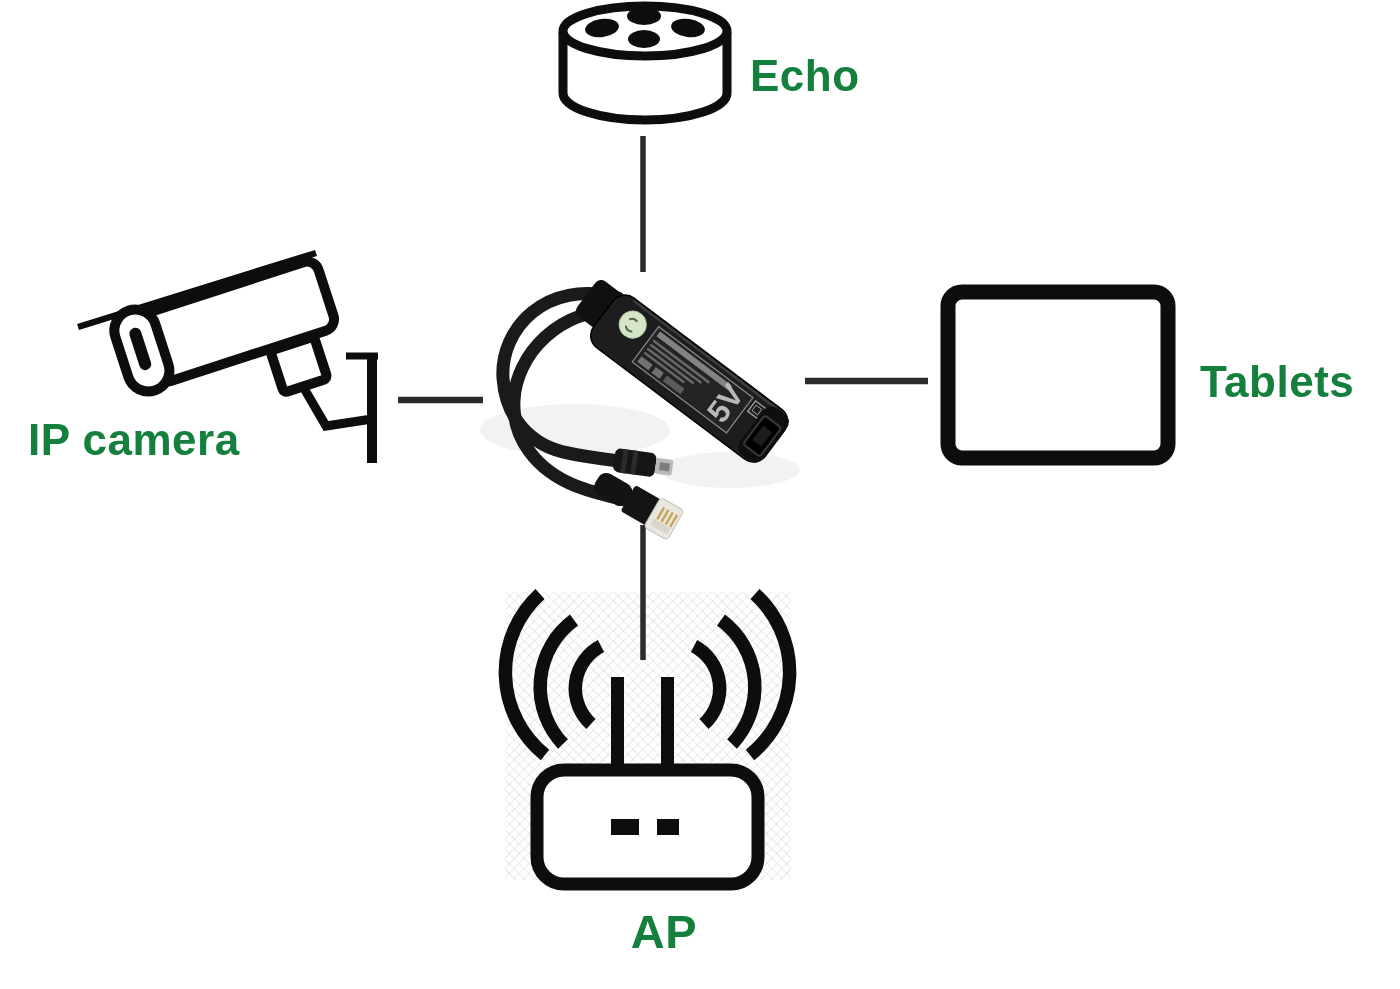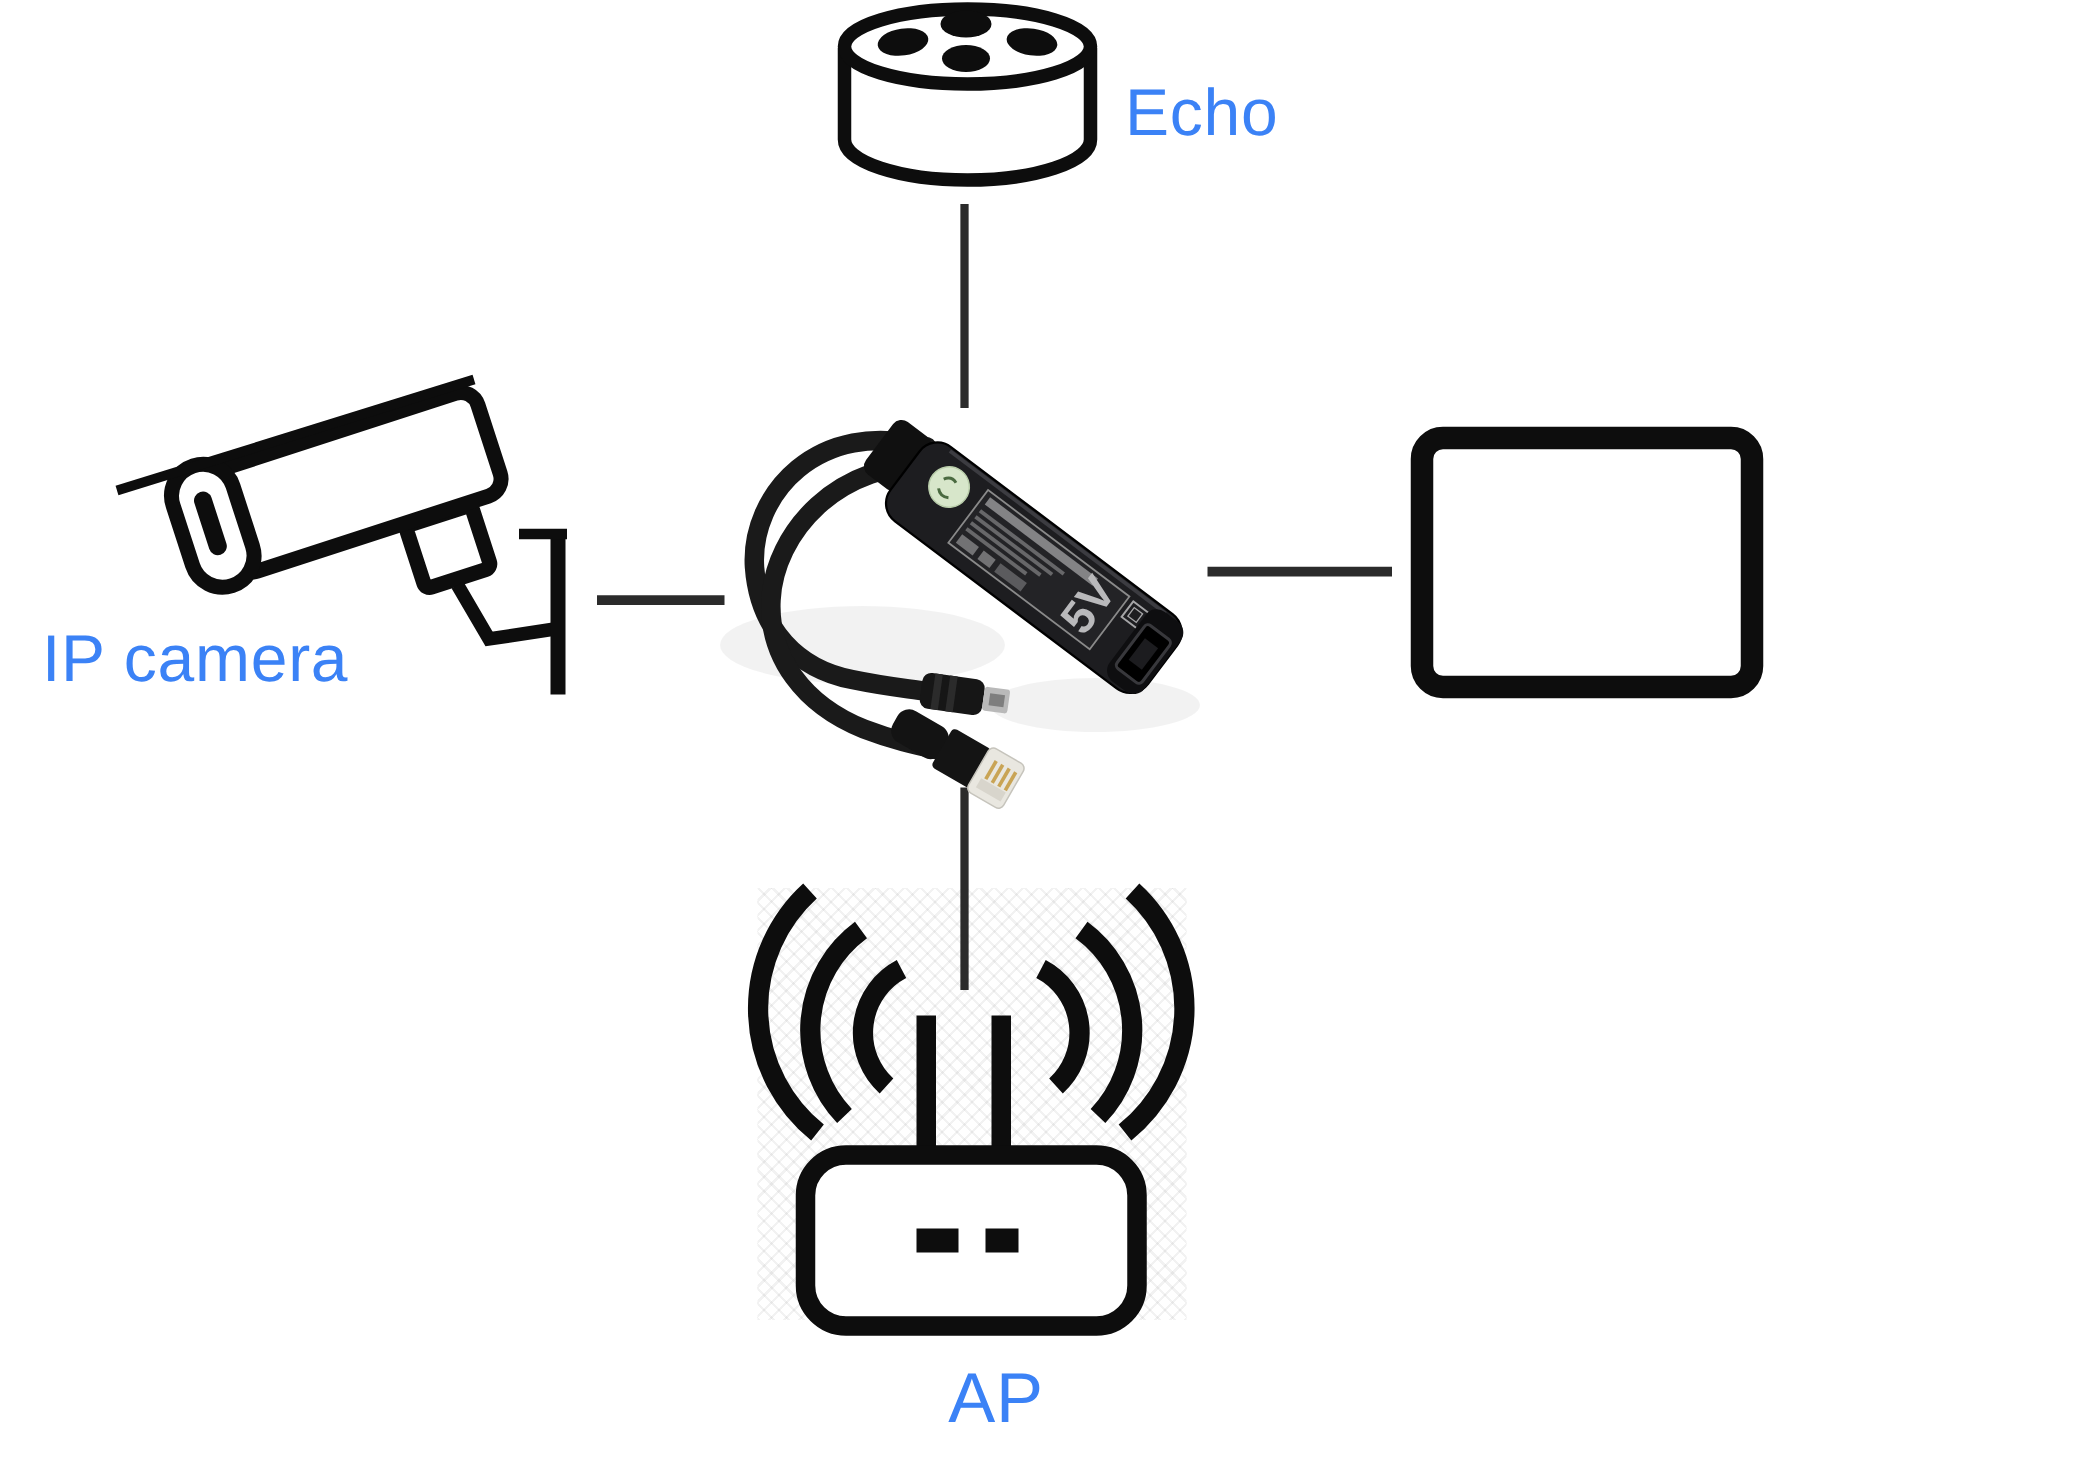--- a/index.html
+++ b/index.html
@@ -5,22 +5,22 @@
   html,body{margin:0;padding:0;background:#ffffff;}
   .stage{
     position:relative;
     width:1400px;height:989px;
     background:#ffffff;
     overflow:hidden;
     font-family:"Liberation Sans", sans-serif;
   }
   .node-label{
     position:absolute;
-    font-weight:normal;
-    color:#3b82f6;
+    font-weight:bold;
+    color:#15803d;
     line-height:1;
     white-space:nowrap;
     letter-spacing:0.5px;
   }
   .label-echo   {left:750px; top:54px;  font-size:44px;}
   .label-camera {left:28px;  top:418px; font-size:44px;}
   .label-tablets{left:1200px;top:360px; font-size:44px;}
   .label-ap     {left:664px; top:908px; font-size:47px; transform:translateX(-50%);}
   .watermark{
     position:absolute;
@@ -147,15 +147,16 @@
         <rect x="177" y="12" width="7" height="7" fill="none" stroke="#a5a5a7" stroke-width="0.9"></rect>
         <rect x="186" y="2" width="29" height="58" rx="9" fill="#0e0e10"></rect>
         <rect x="190" y="15" width="21" height="36" rx="3" fill="#000000" stroke="#38383c" stroke-width="2"></rect>
         <rect x="195" y="24" width="11" height="18" fill="#1c1c1f"></rect>
       </g>
     </g>
   </svg>
 
   <div class="node-label label-echo">Echo</div>
   <div class="node-label label-camera">IP camera</div>
+  <div class="node-label label-tablets">Tablets</div>
   <div class="node-label label-ap">AP</div>
 
 </div>
 
 </body></html>

